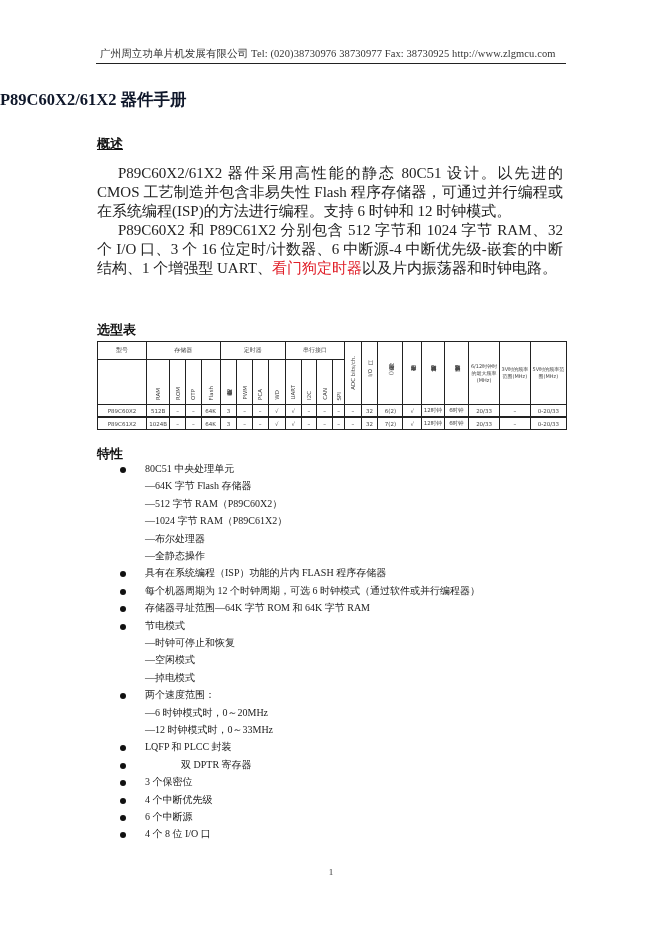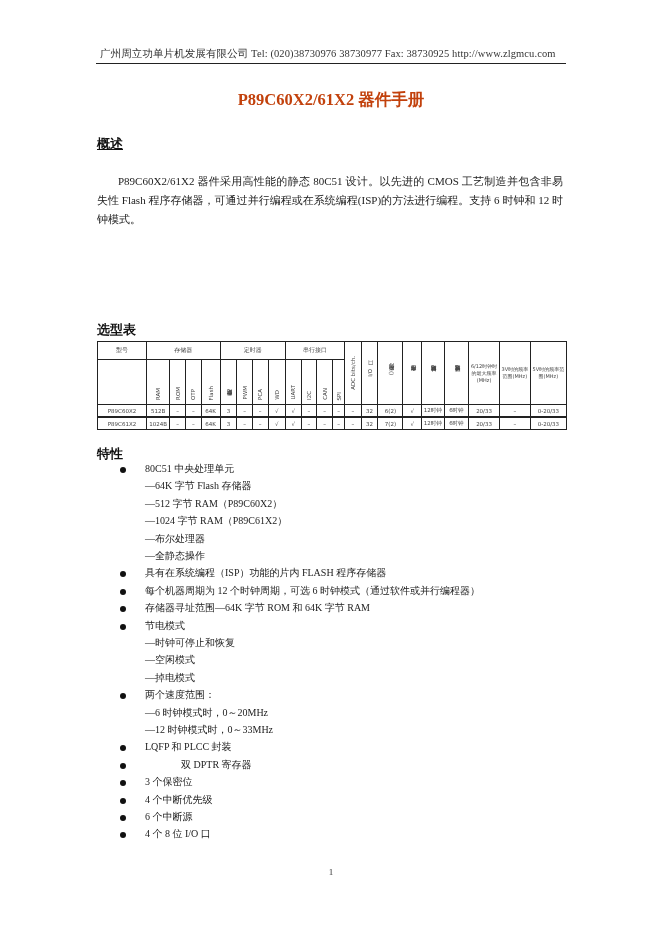--- a/index.html
+++ b/index.html
@@ -4,28 +4,28 @@
 <style>
   html, body { margin: 0; padding: 0; background: #ffffff; }
   body { width: 662px; height: 936px; position: relative; overflow: hidden;
          font-family: "DejaVu Serif", "Liberation Serif", serif; color: #1a1a1a; }
   .page { position: absolute; left: 0; top: 0; width: 662px; height: 936px; }
 
   .header { position: absolute; left: 100px; top: 47px; width: 460px; font-size: 10.5px;
             font-family: "Liberation Serif", serif; color: #333; white-space: nowrap; letter-spacing: 0.1px; }
   .header-rule { position: absolute; left: 96px; top: 63px; width: 470px; height: 1px; background: #222; }
 
-  .title { position: absolute; left: 0; width: 662px; top: 89px; text-align: center;
-           font-family: "Liberation Serif", serif; font-weight: bold; font-size: 16.5px; color: #c2410c; }
+  .title { position: absolute; left: 0; width: 662px; top: 89px; 
+           font-family: "Liberation Serif", serif; font-weight: bold; font-size: 16.5px; color: #0f172a; }
 
   .h2 { position: absolute; left: 97px; font-weight: bold; font-size: 13px;
         font-family: "DejaVu Sans", sans-serif; color: #111; }
 
-  .para { position: absolute; left: 97px; width: 466px; font-size: 11px; line-height: 19px;
-          font-family: "Liberation Serif", serif; color: #222; text-align: justify; margin-top: 8px; }
+  .para { position: absolute; left: 97px; width: 466px; font-size: 15px; line-height: 19px;
+          font-family: "Liberation Serif", serif; color: #222; text-align: justify; }
   .para p { margin: 0; text-indent: 21px; }
   .red { color: #e0202a; }
 
   table.sel { position: absolute; left: 97px; top: 341px; width: 470px; border-collapse: collapse;
               font-family: "DejaVu Sans", sans-serif; font-size: 5px; color: #444; }
   table.sel td { border: 1px solid #222; text-align: center; padding: 0; }
   table.sel tr.r1 td { height: 17px; font-size: 6px; }
   table.sel tr.r2 td { height: 41px; vertical-align: bottom; padding-bottom: 3px; }
   table.sel tr.rd td { height: 11px; font-size: 5.5px; }
   table.sel tr.rd2 td { border-top: 2px solid #222; }
@@ -46,20 +46,21 @@
 
   <div class="header">广州周立功单片机发展有限公司  Tel: (020)38730976    38730977    Fax: 38730925    http://www.zlgmcu.com</div>
   <div class="header-rule"></div>
 
   <div class="title">P89C60X2/61X2 器件手册</div>
 
   <div class="h2" style="top:135px;text-decoration:underline;">概述</div>
 
   <div class="para" style="top:164px;">
     <p>P89C60X2/61X2 器件采用高性能的静态 80C51 设计。以先进的 CMOS 工艺制造并包含非易失性 Flash 程序存储器，可通过并行编程或在系统编程(ISP)的方法进行编程。支持 6 时钟和 12 时钟模式。</p>
+    <p><span>P89C60X2 和 P89C61X2 分别包含 512 字节和 1024 字节 RAM、32 个 I/O 口、3 个 16 位定时/计数器、6 中断源-4 中断优先级-嵌套的中断结构、1 个增强型 UART、</span><span class="red">看门狗定时器</span><span>以及片内振荡器和时钟电路。</span></p>
   </div>
 
   <div class="h2" style="top:321px;">选型表</div>
 
   <table class="sel">
     <colgroup>
       <col style="width:52px">
         <col style="width:24px">
         <col style="width:17px">
         <col style="width:17px">

